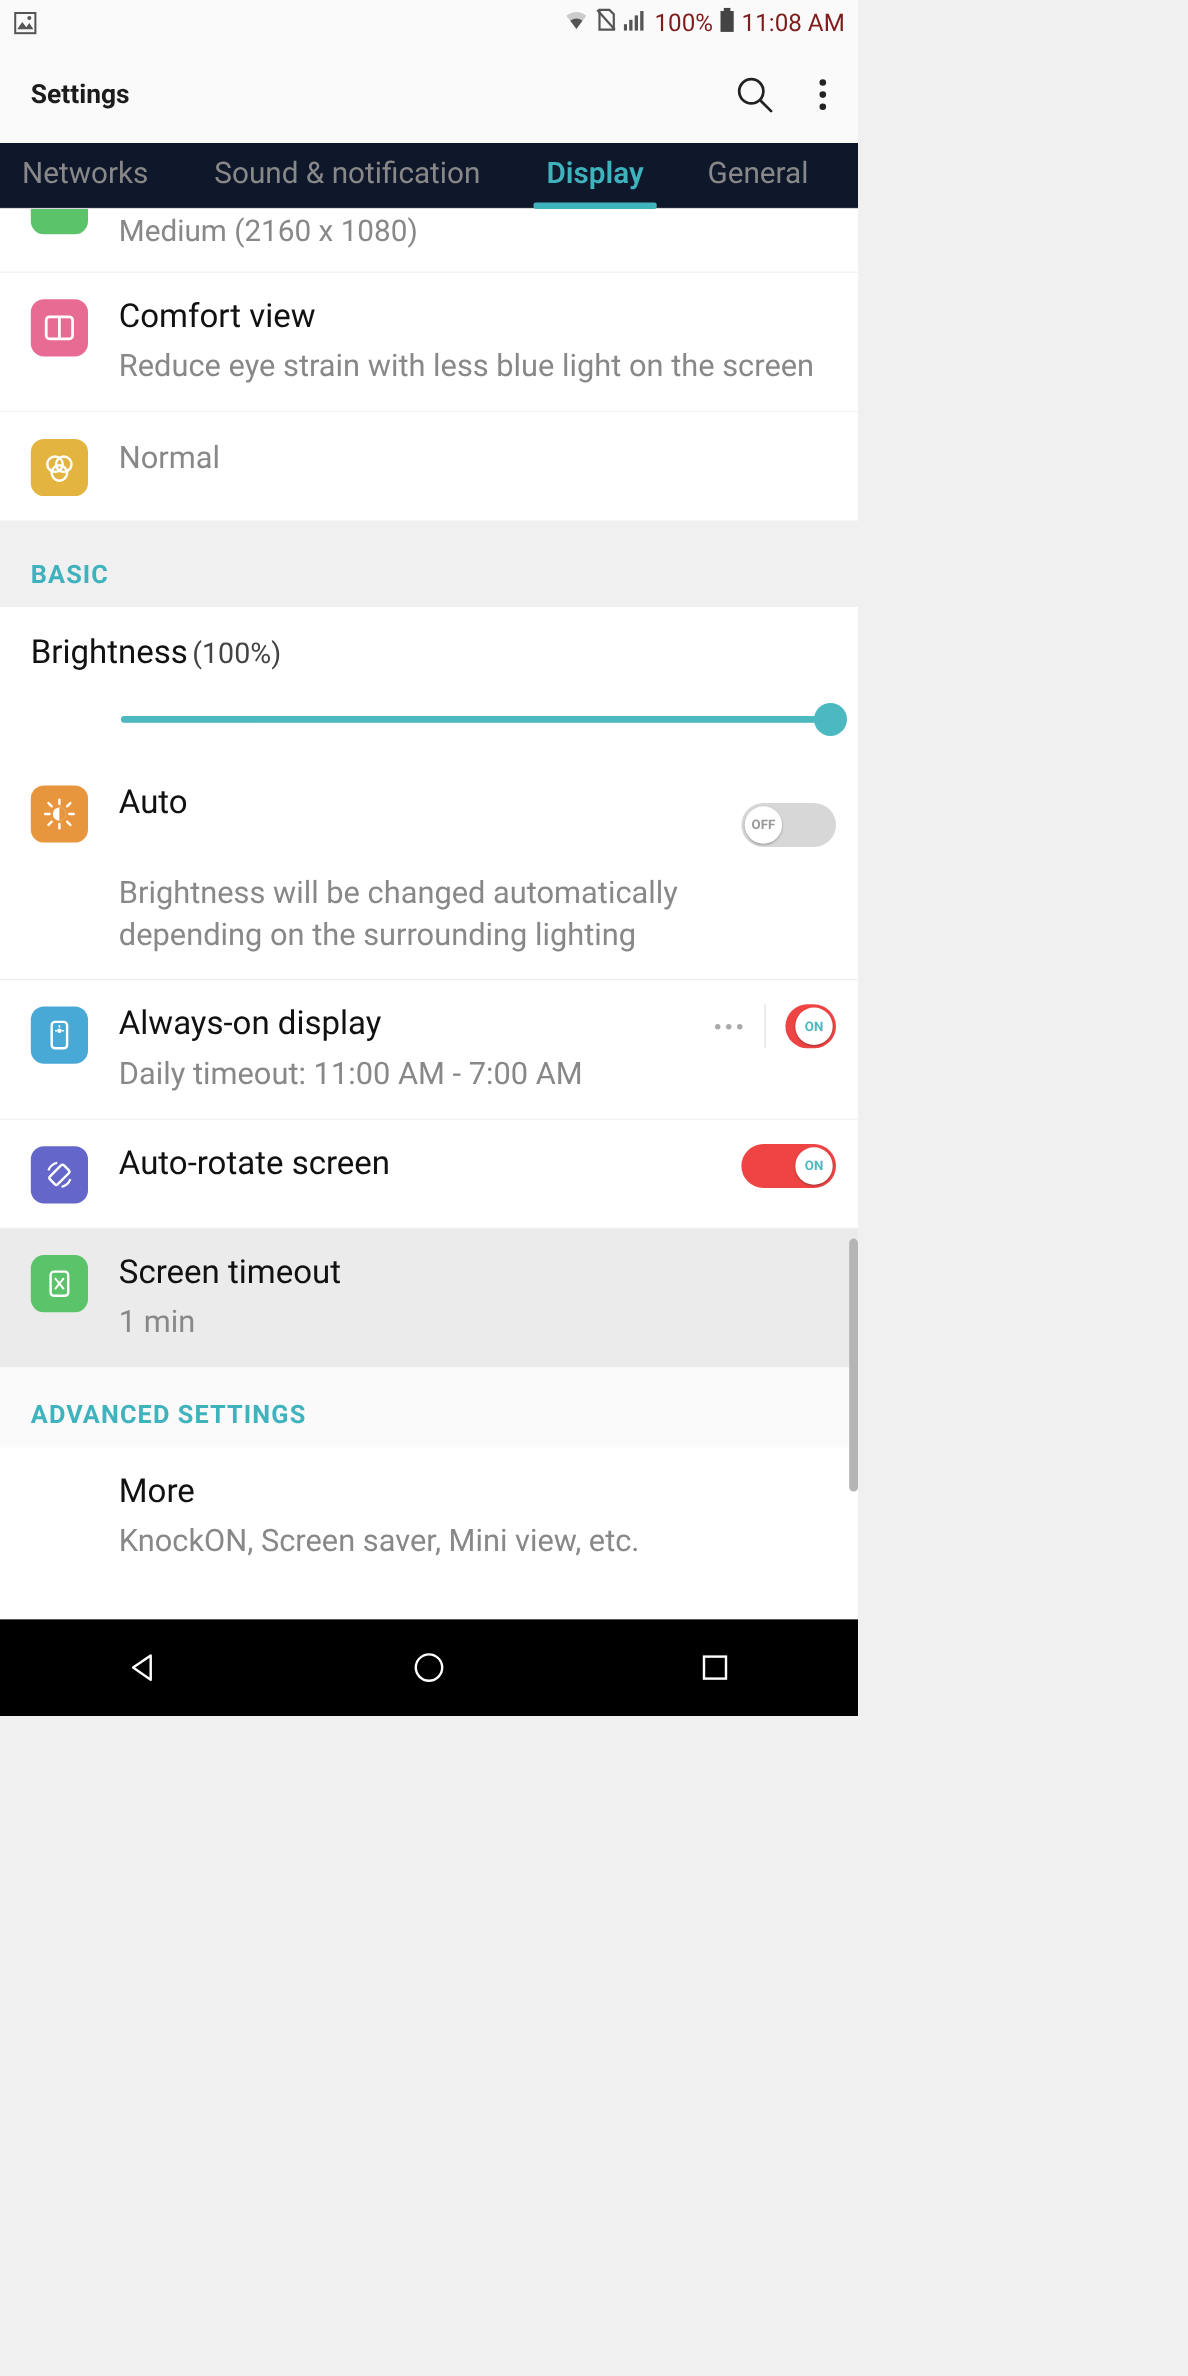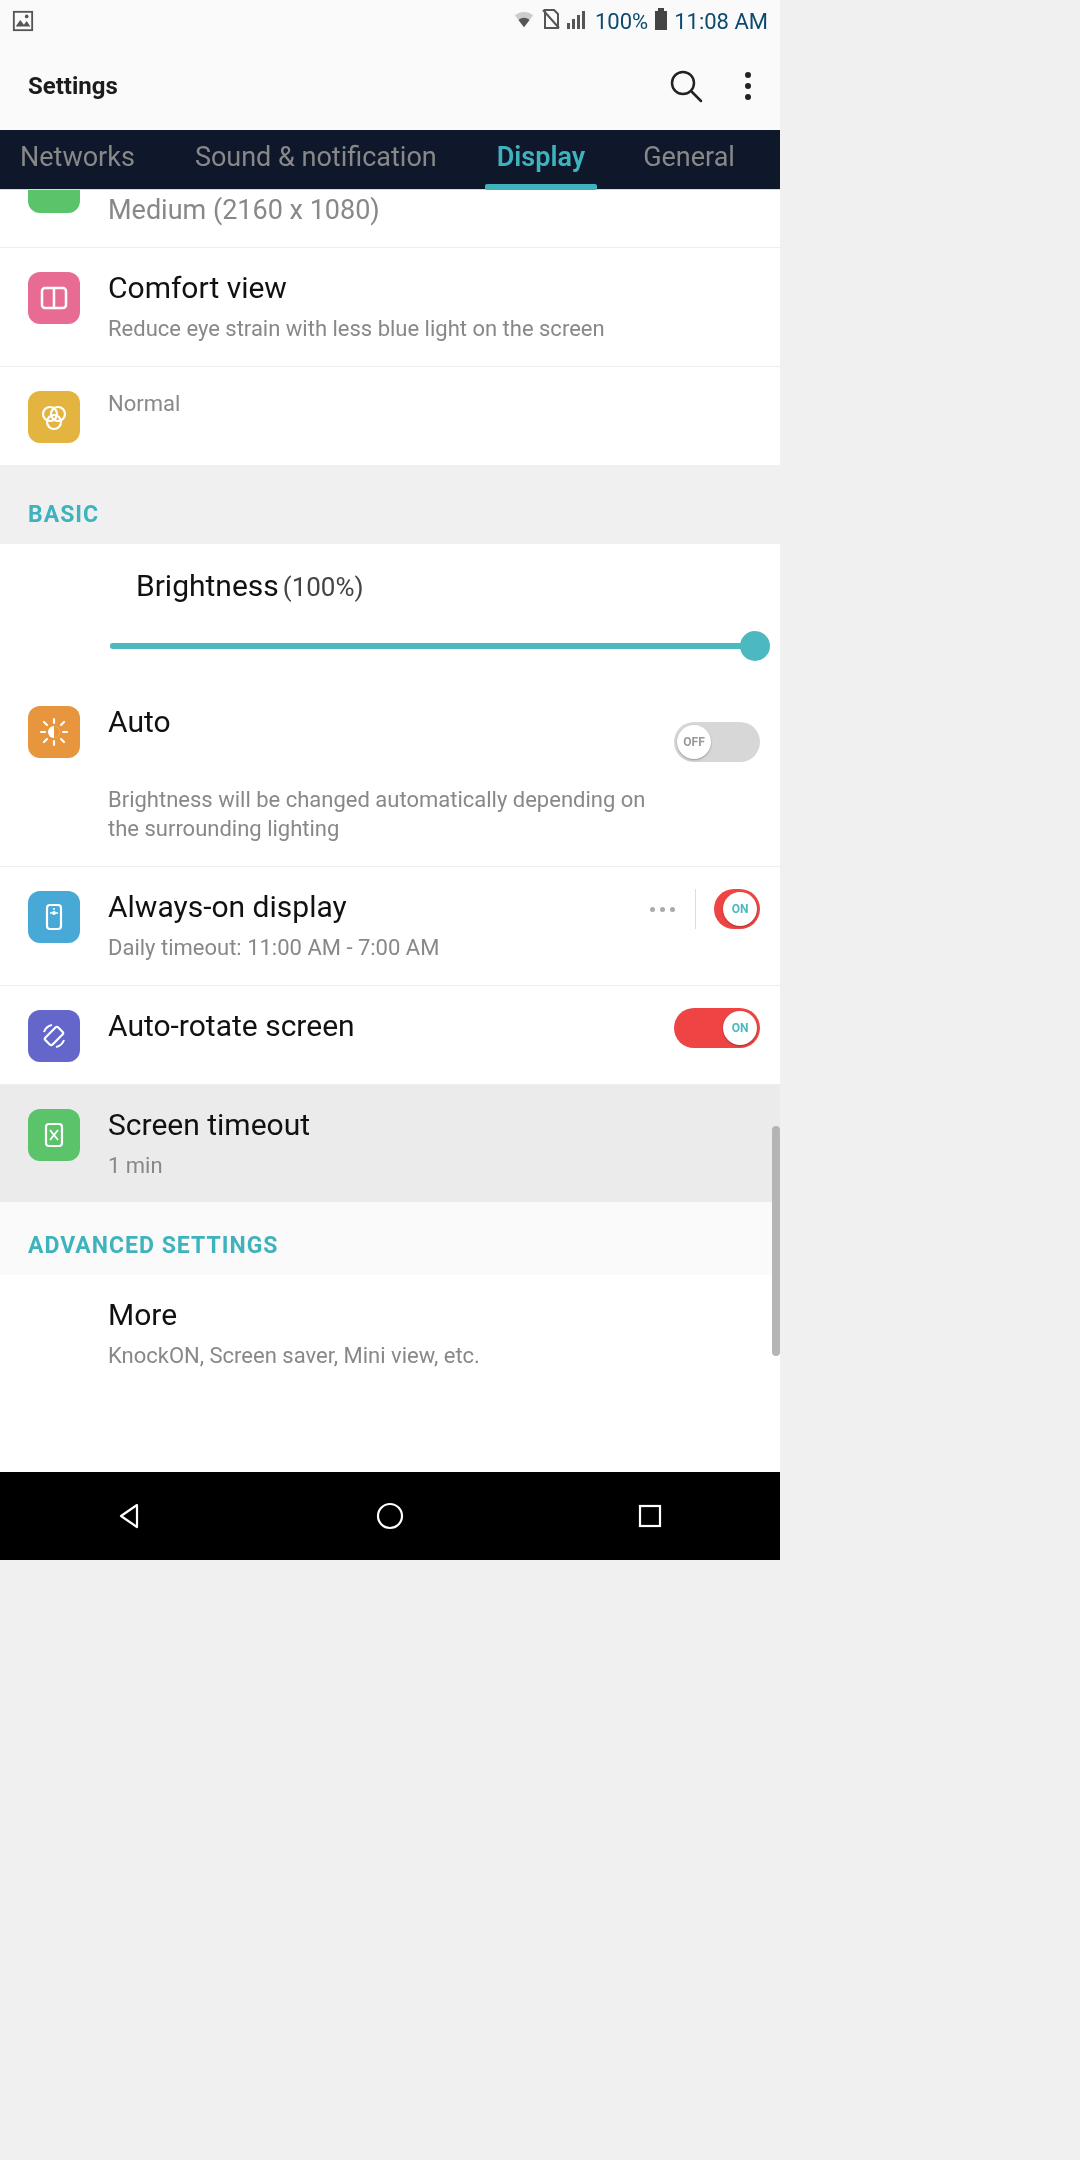--- a/index.html
+++ b/index.html
@@ -1,19 +1,19 @@
 <!DOCTYPE html>
 <html><head>
 <meta charset="utf-8">
 <style>
   * { margin: 0; padding: 0; box-sizing: border-box; }
   html, body { width: 780px; height: 1560px; font-family: -apple-system, Roboto, Arial, sans-serif; background: #f0f0f0; overflow: hidden; }
   .phone { width: 780px; height: 1560px; display: flex; flex-direction: column; background: #fafafa; }
   
-  .statusbar { height: 42px; display: flex; align-items: center; justify-content: space-between; padding: 0 12px; color: #0c4a6e; font-size: 22px; background: #fafafa; }
+  .statusbar { height: 42px; display: flex; align-items: center; justify-content: space-between; padding: 0 12px; color: #7f1d1d; font-size: 22px; background: #fafafa; }
   .statusbar .left { display: flex; align-items: center; gap: 8px; }
   .statusbar .right { display: flex; align-items: center; gap: 6px; }
   .statusbar .img-icon { width: 22px; height: 22px; display: flex; align-items: center; justify-content: center; }
   
   .header { height: 88px; display: flex; align-items: center; justify-content: space-between; padding: 0 20px 0 28px; background: #fafafa; }
   .header .title { font-size: 24px; font-weight: 700; color: #1c1c1c; }
   .header .actions { display: flex; align-items: center; gap: 40px; padding-right: 8px;}
   .header .search svg, .header .more svg { display:block; }
   
   .tabs { display: flex; align-items: flex-end; height: 60px; padding: 0 20px; background: #0f172a; border-bottom: 1px solid #d9d9d9; }
@@ -26,21 +26,21 @@
   
   .content { flex:1; overflow:hidden; background:#fff; }
   .scrollbar { position:absolute; right:0; top:936px; width:8px; height:230px; background:#b5b5b5; border-radius:4px; }
   
   .row { display:flex; align-items:flex-start; padding: 22px 20px 22px 28px; background:#fff; border-bottom:1px solid #eee; position:relative; }
   .row.noline { border-bottom:none; }
   .row .icon-slot { width: 80px; flex:none; display:flex; align-items:flex-start; padding-top:2px; }
   .row .icon-box { width:52px; height:52px; border-radius:12px; display:flex; align-items:center; justify-content:center; }
   .row .body { flex:1; display:flex; flex-direction:column; gap:9px; min-width:0; }
   .row .title-line { font-size:30px; color:#111; }
-  .row .desc-line { font-size:22px; color:#888; line-height:1.35; }
+  .row .desc-line { font-size:28px; color:#888; line-height:1.35; }
   .row .ctrl { width:110px; flex:none; display:flex; align-items:center; justify-content:flex-end; }
   .section-header { padding: 36px 28px 16px 28px; font-size:23px; font-weight:700; letter-spacing:1px; color:#3fb3bd; background:#f0f0f0; }
   .section-header.no-top { padding-top: 30px; }
   .row.highlight { background:#ebebeb; }
   
   .partial-row { height: 58px; overflow:hidden; background:#fff; border-bottom:1px solid #eee; display:flex; padding-left:28px; }
   .partial-row .icon-slot { width:80px; flex:none; position:relative; }
   .partial-row .partial-icon { position:absolute; bottom:34px; width:52px; height:52px; background:#5bc36a; border-radius:12px; }
   .partial-row .body { padding-top:4px; }
   .partial-row .desc-line { font-size:27px; color:#888;text-align:right; }
@@ -66,21 +66,21 @@
   .navbar { height:88px; background:#000; display:flex; align-items:center; justify-content:space-around; }
   .navbar .navbtn { width:100px; height:60px; display:flex; align-items:center; justify-content:center; }
   
   .ic-pink { background:#e86b93; }
   .ic-yellow { background:#e4b441; }
   .ic-orange { background:#e8963e; }
   .ic-blue { background:#49a9d6; }
   .ic-indigo { background:#6467c9; }
   .ic-green { background:#5bc36a; }
   .row .aod-ctrl { display:flex; align-items:center; }
-  .ml-108 { margin-left:108px; }
+  .ml-108 { }
 </style>
 </head>
 <body>
 
 <div class="phone">
 
   <div class="statusbar">
     <div class="left">
       <span class="img-icon">
         <svg width="22" height="22" viewBox="0 0 24 24">

